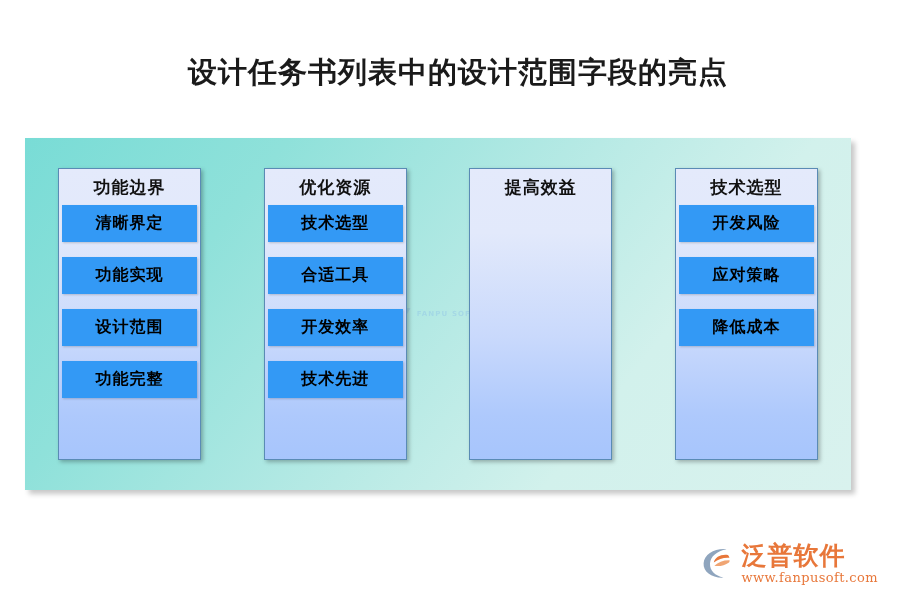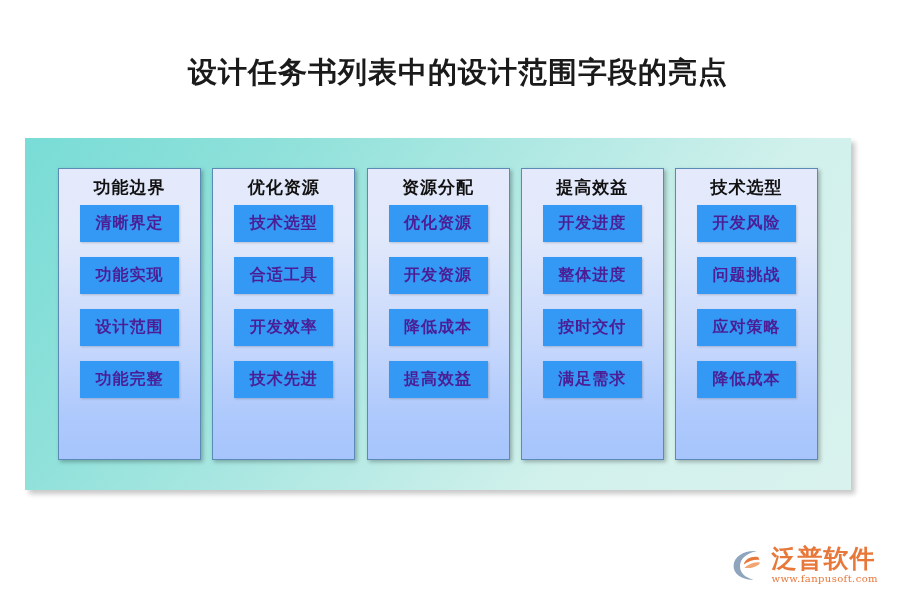--- a/index.html
+++ b/index.html
@@ -100,24 +100,24 @@
   .cell-stack {
     width: 100%;
     display: flex;
     flex-direction: column;
     align-items: center;
     gap: 15px;
     padding-bottom: 20px;
   }
 
   .cell-item {
-    width: 99px;
+    width: 135px;
     height: 37px;
     background: #3399F5;
-    color: #4c1d95;
+    color: #000000;
     font-size: 16px;
     font-weight: bold;
     letter-spacing: 1px;
     display: flex;
     align-items: center;
     justify-content: center;
     white-space: nowrap;
     box-shadow: 1px 1px 2px rgba(0,0,0,0.18);
   }
 
@@ -143,21 +143,21 @@
     line-height: 1;
   }
   .brand-name {
     font-size: 25px;
     font-weight: bold;
     color: #E8773A;
     letter-spacing: 1px;
     line-height: 27px;
   }
   .brand-url {
-    font-size: 10px;
+    font-size: 13px;
     color: #E8773A;
     letter-spacing: 0.4px;
     font-family: "DejaVu Serif", "Liberation Serif", serif;
     margin-top: 2px;
   }
 </style>
 </head>
 <body>
 
 <div class="page-title">设计任务书列表中的设计范围字段的亮点</div>
@@ -177,45 +177,29 @@
   <div class="column-card">
     <div class="column-header">优化资源</div>
     <div class="cell-stack">
       <div class="cell-item">技术选型</div>
       <div class="cell-item">合适工具</div>
       <div class="cell-item">开发效率</div>
       <div class="cell-item">技术先进</div>
     </div>
   </div>
 
-  <div class="column-card">
-    <div class="column-header">资源分配</div>
-    <div class="cell-stack">
-      <div class="cell-item">优化资源</div>
-      <div class="cell-item">开发资源</div>
-      <div class="cell-item">降低成本</div>
-      <div class="cell-item">提高效益</div>
-    </div>
-  </div>
 
   <div class="column-card">
     <div class="column-header">提高效益</div>
-    <div class="cell-stack">
-      <div class="cell-item">开发进度</div>
-      <div class="cell-item">整体进度</div>
-      <div class="cell-item">按时交付</div>
-      <div class="cell-item">满足需求</div>
-    </div>
   </div>
 
   <div class="column-card">
     <div class="column-header">技术选型</div>
     <div class="cell-stack">
       <div class="cell-item">开发风险</div>
-      <div class="cell-item">问题挑战</div>
       <div class="cell-item">应对策略</div>
       <div class="cell-item">降低成本</div>
     </div>
   </div>
 
 </div>
 
 <div class="panel-watermark">
   <div class="wm-mark"></div>
   <div class="wm-text">FANPU SOFTWARE</div>

